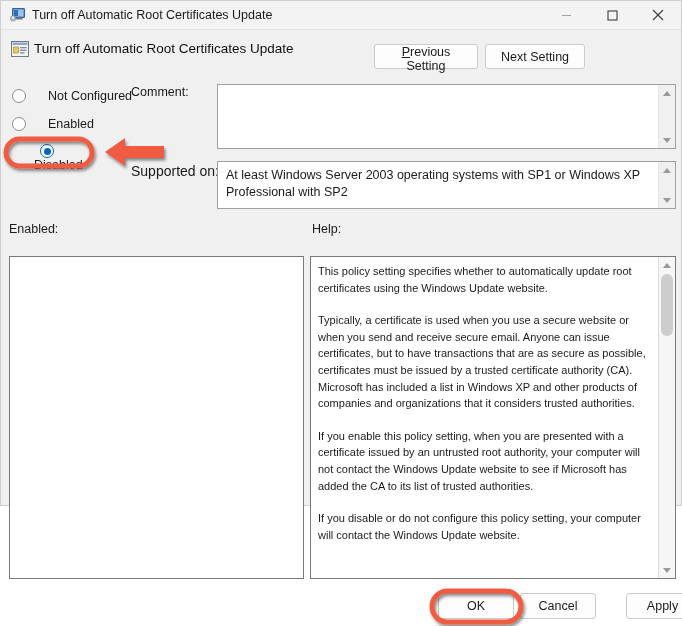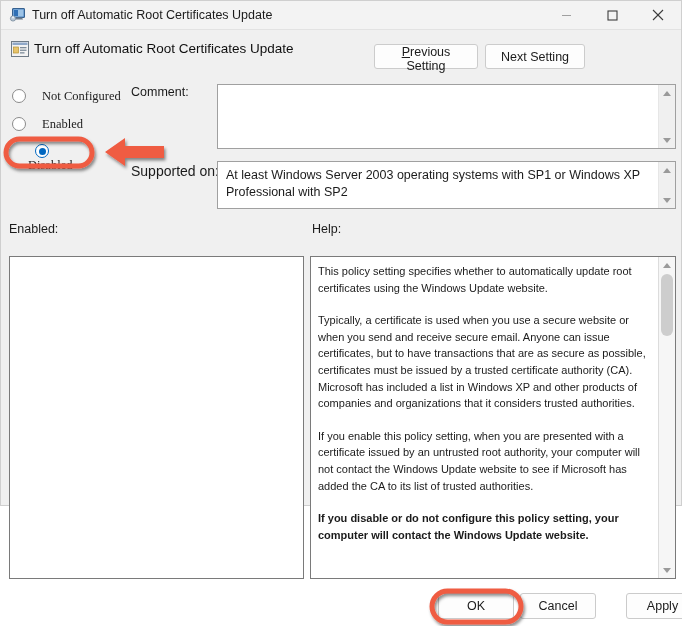--- a/index.html
+++ b/index.html
@@ -122,25 +122,24 @@
   .radio-row.checked .radio-mark::after {
     content: "";
     position: absolute;
     left: 50%; top: 50%;
     width: 7px; height: 7px;
     margin: -3.5px 0 0 -3.5px;
     border-radius: 50%;
     background: #0067c0;
   }
   .radio-label {
-    margin-left: 16px;
+    margin-left: 22px;
     font-size: 12.5px;
     color: #1b1b1b;
     white-space: nowrap;
-    font-family: Liberation Serif, serif;
   }
 
   
   #label-comment {
     position: absolute;
     left: 130px; top: 84px;
     font-size: 12.5px;
     color: #1b1b1b;
   }
   #label-supported {
@@ -234,21 +233,21 @@
   }
   #help-text {
     position: absolute;
     left: 7px; top: 6px;
     width: 328px;
     font-size: 11px;
     line-height: 16.6px;
     color: #1b1b1b;
   }
   #help-text p { margin: 0 0 16px 0; }
-  #help-text p:last-child { margin-bottom: 0; font-weight: bold; }
+  #help-text p:last-child { margin-bottom: 0; }
 
   
   .dlg-btn {
     position: absolute;
     top: 592px;
     height: 26px;
     background: #fdfdfd;
     border: 1px solid #cbcbcb;
     border-radius: 3px;
     font-family: "Liberation Sans", sans-serif;

